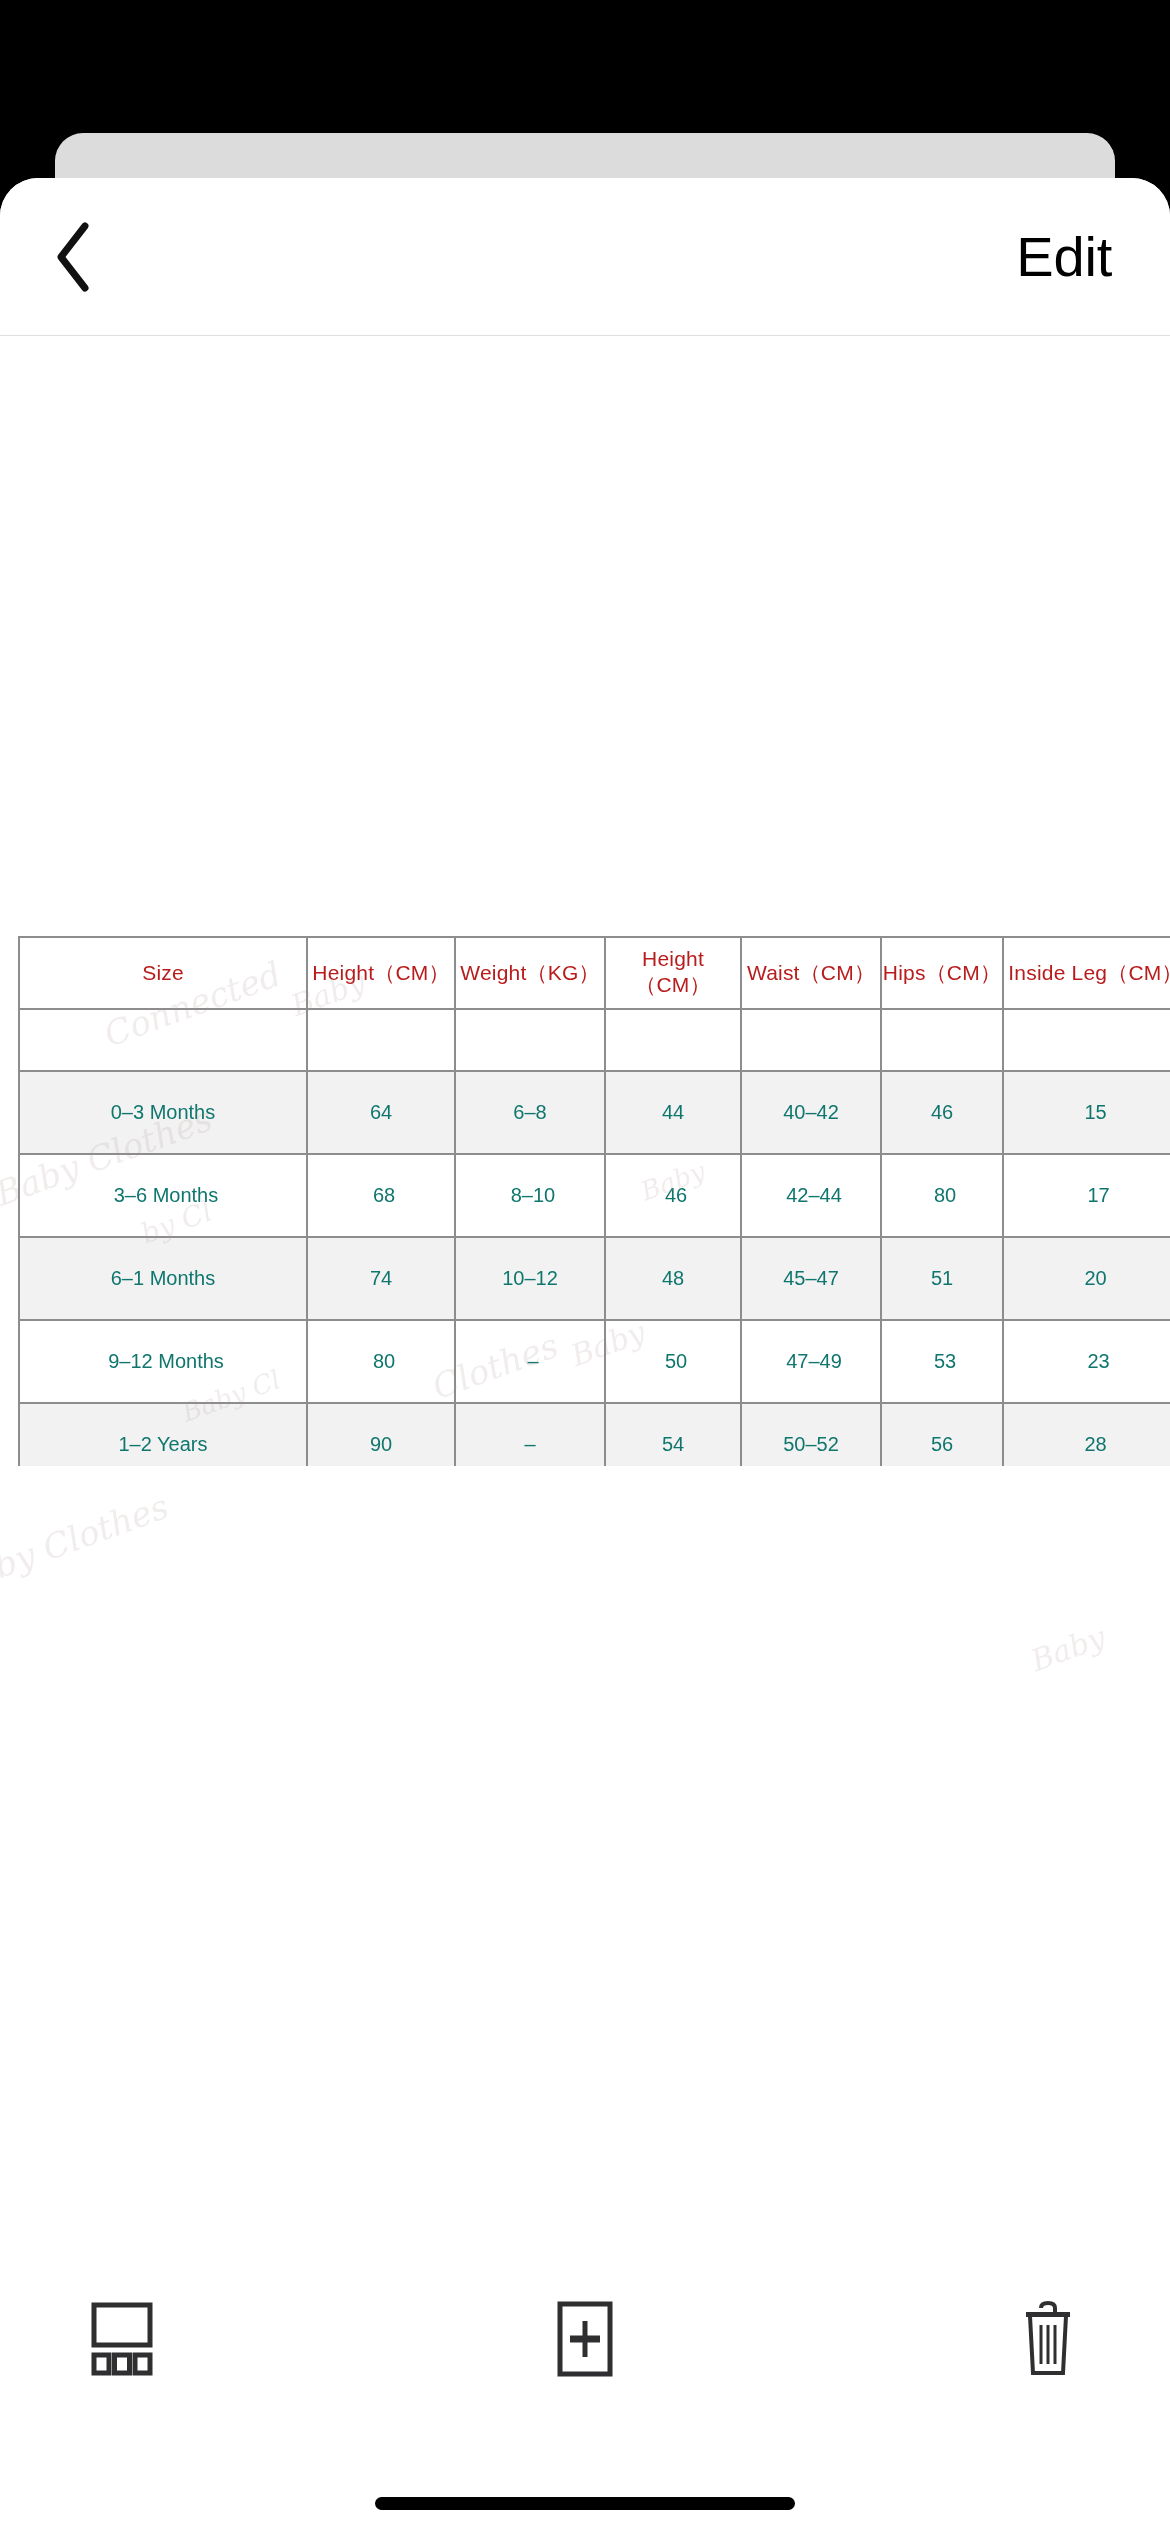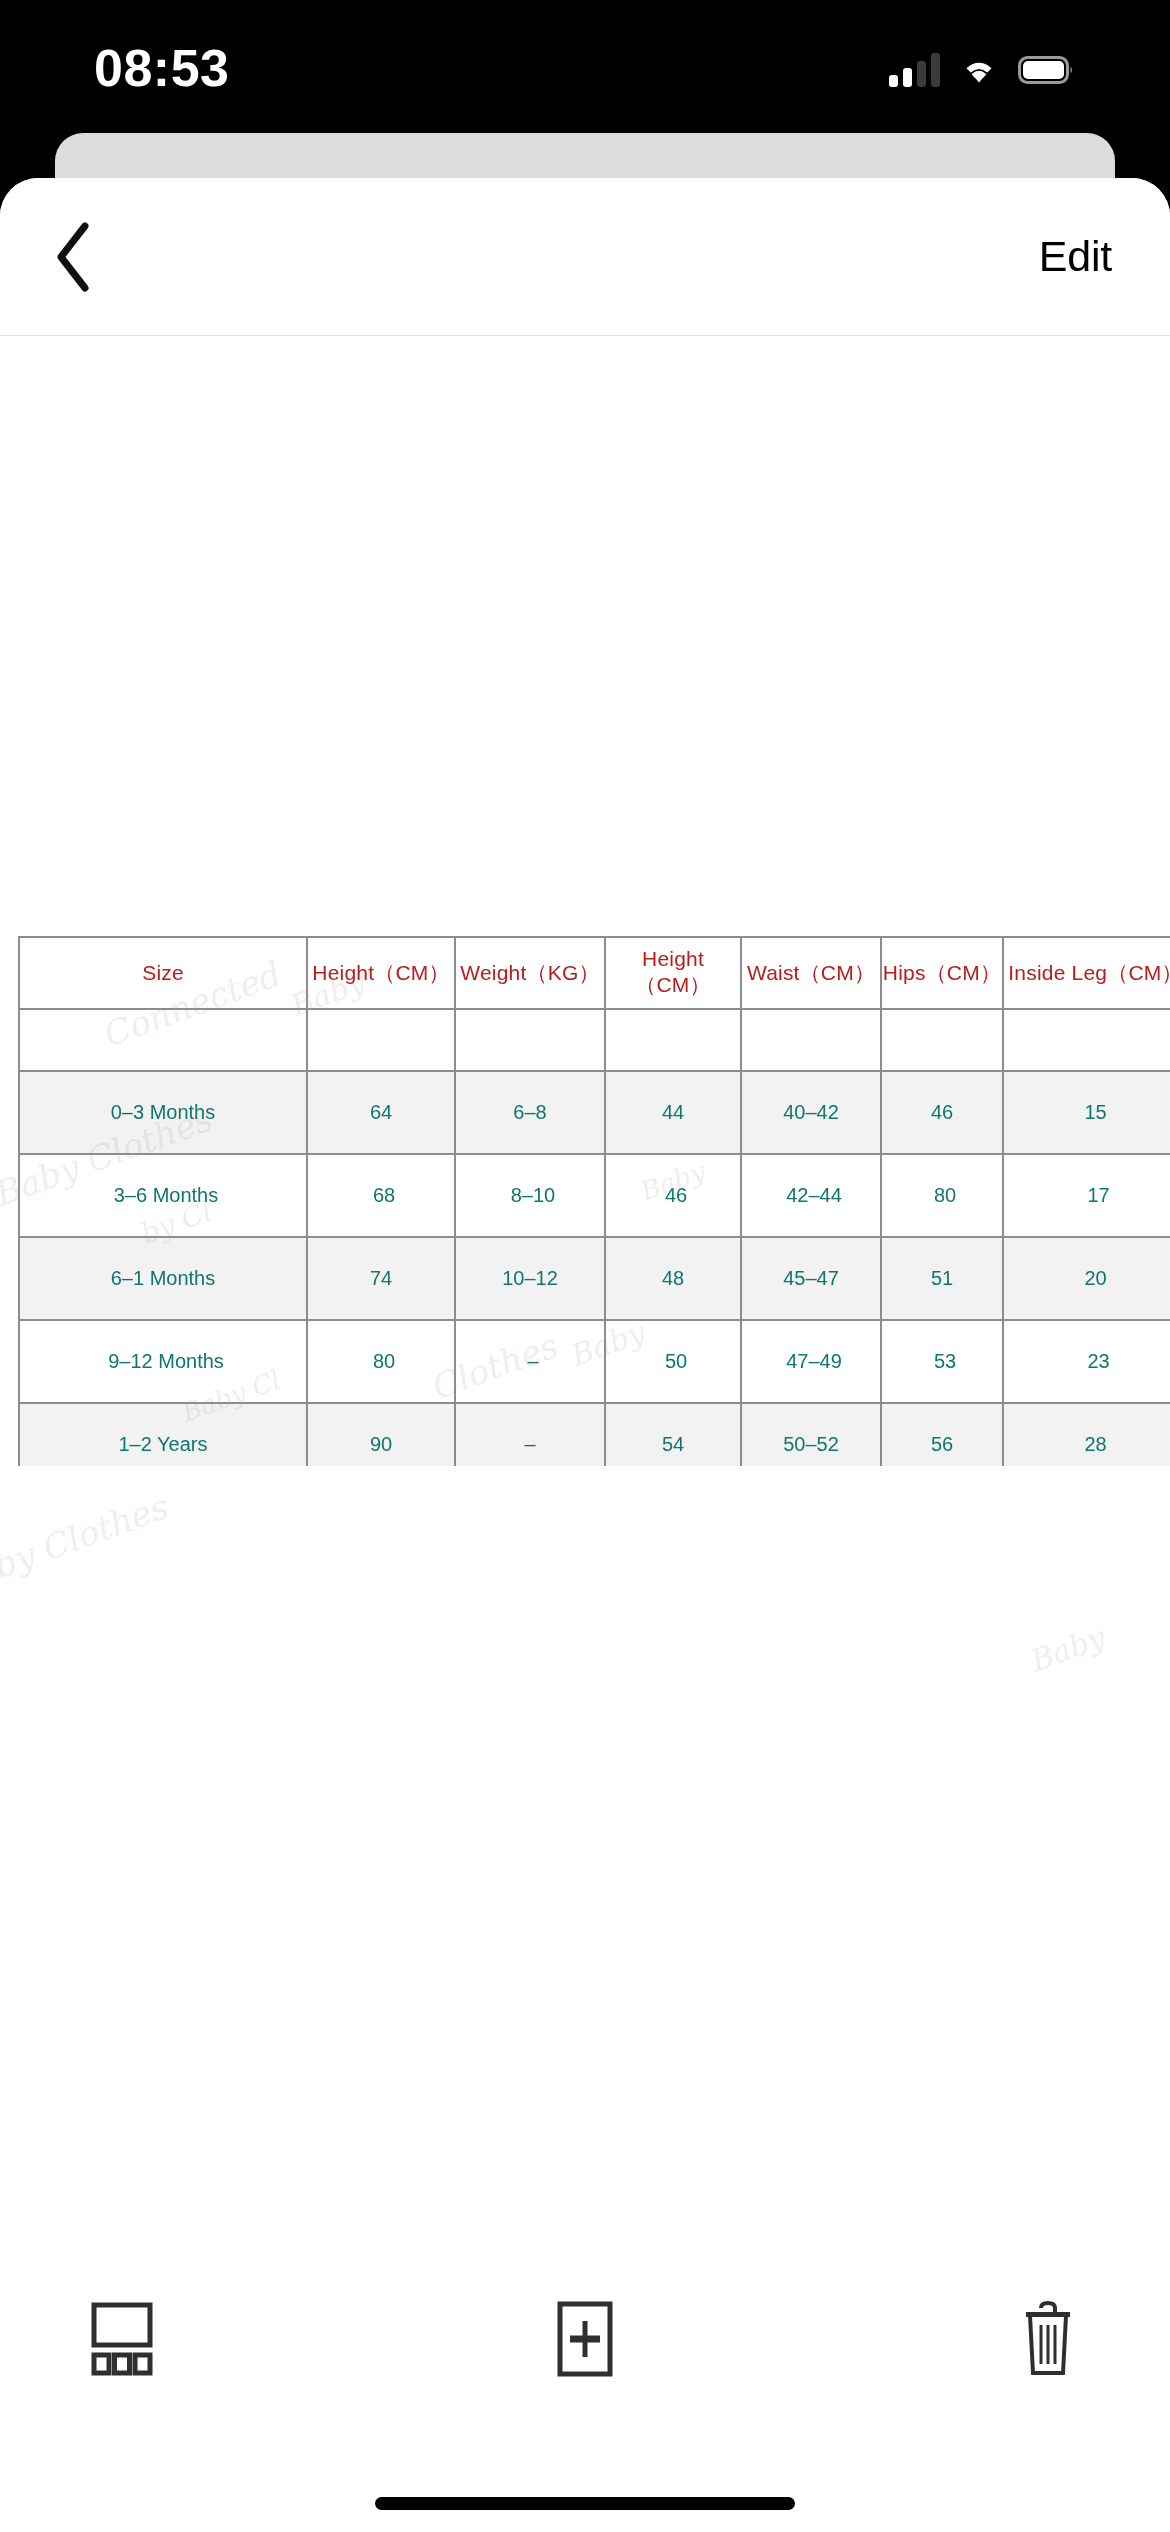--- a/index.html
+++ b/index.html
@@ -117,21 +117,21 @@
     width: 100%;
     text-align: center;
     font-size: 43px;
     font-weight: bold;
     color: #000000;
     letter-spacing: -0.2px;
   }
   .nav-edit {
     position: absolute;
     right: 58px;
-    font-size: 43px;
+    font-size: 56px;
     color: #000000;
     cursor: pointer;
     letter-spacing: -0.2px;
   }
 
   
   .doc-area {
     position: relative;
     width: 1170px;
     height: 1940px;
@@ -258,41 +258,20 @@
     border-radius: 7px;
     background: #000000;
     z-index: 30;
   }
 </style>
 </head>
 <body>
 
 <div class="device">
 
-  <div class="status-bar">
-    <div class="status-time">08:53</div>
-    <div class="status-right">
-      <div class="cell-bars">
-        <i></i>
-          <i></i>
-          <i class="dim"></i>
-          <i class="dim"></i>
-      </div>
-      <svg class="wifi-icon" viewBox="0 0 40 30">
-        <path d="M20 27.5 L14.2 20.6 Q20 16.4 25.8 20.6 Z" fill="#fff"></path>
-        <path d="M7.5 13.2 Q20 2.5 32.5 13.2 L28.3 17.6 Q20 10.2 11.7 17.6 Z" fill="#fff"></path>
-        <path d="M12.6 19.2 Q20 12.5 27.4 19.2 L24 23 Q20 19.2 16 23 Z" fill="#fff"></path>
-      </svg>
-      <svg class="battery-icon" viewBox="0 0 56 28">
-        <rect x="1.5" y="1.5" width="48" height="25" rx="8" ry="8" fill="none" stroke="#9a9a9a" stroke-width="3"></rect>
-        <rect x="5" y="5" width="41" height="18" rx="5" ry="5" fill="#ffffff"></rect>
-        <path d="M52.5 10.5 Q55.5 14 52.5 17.5 Z" fill="#9a9a9a"></path>
-      </svg>
-    </div>
-  </div>
 
   <div class="sheet-back"></div>
 
   <div class="app-sheet">
 
     <div class="navbar">
       <div class="nav-back">
         <svg width="44" height="74" viewBox="0 0 44 74">
           <polyline points="32,6 8,37 32,68" fill="none" stroke="#111" stroke-width="7" stroke-linecap="round" stroke-linejoin="round"></polyline>
         </svg>

